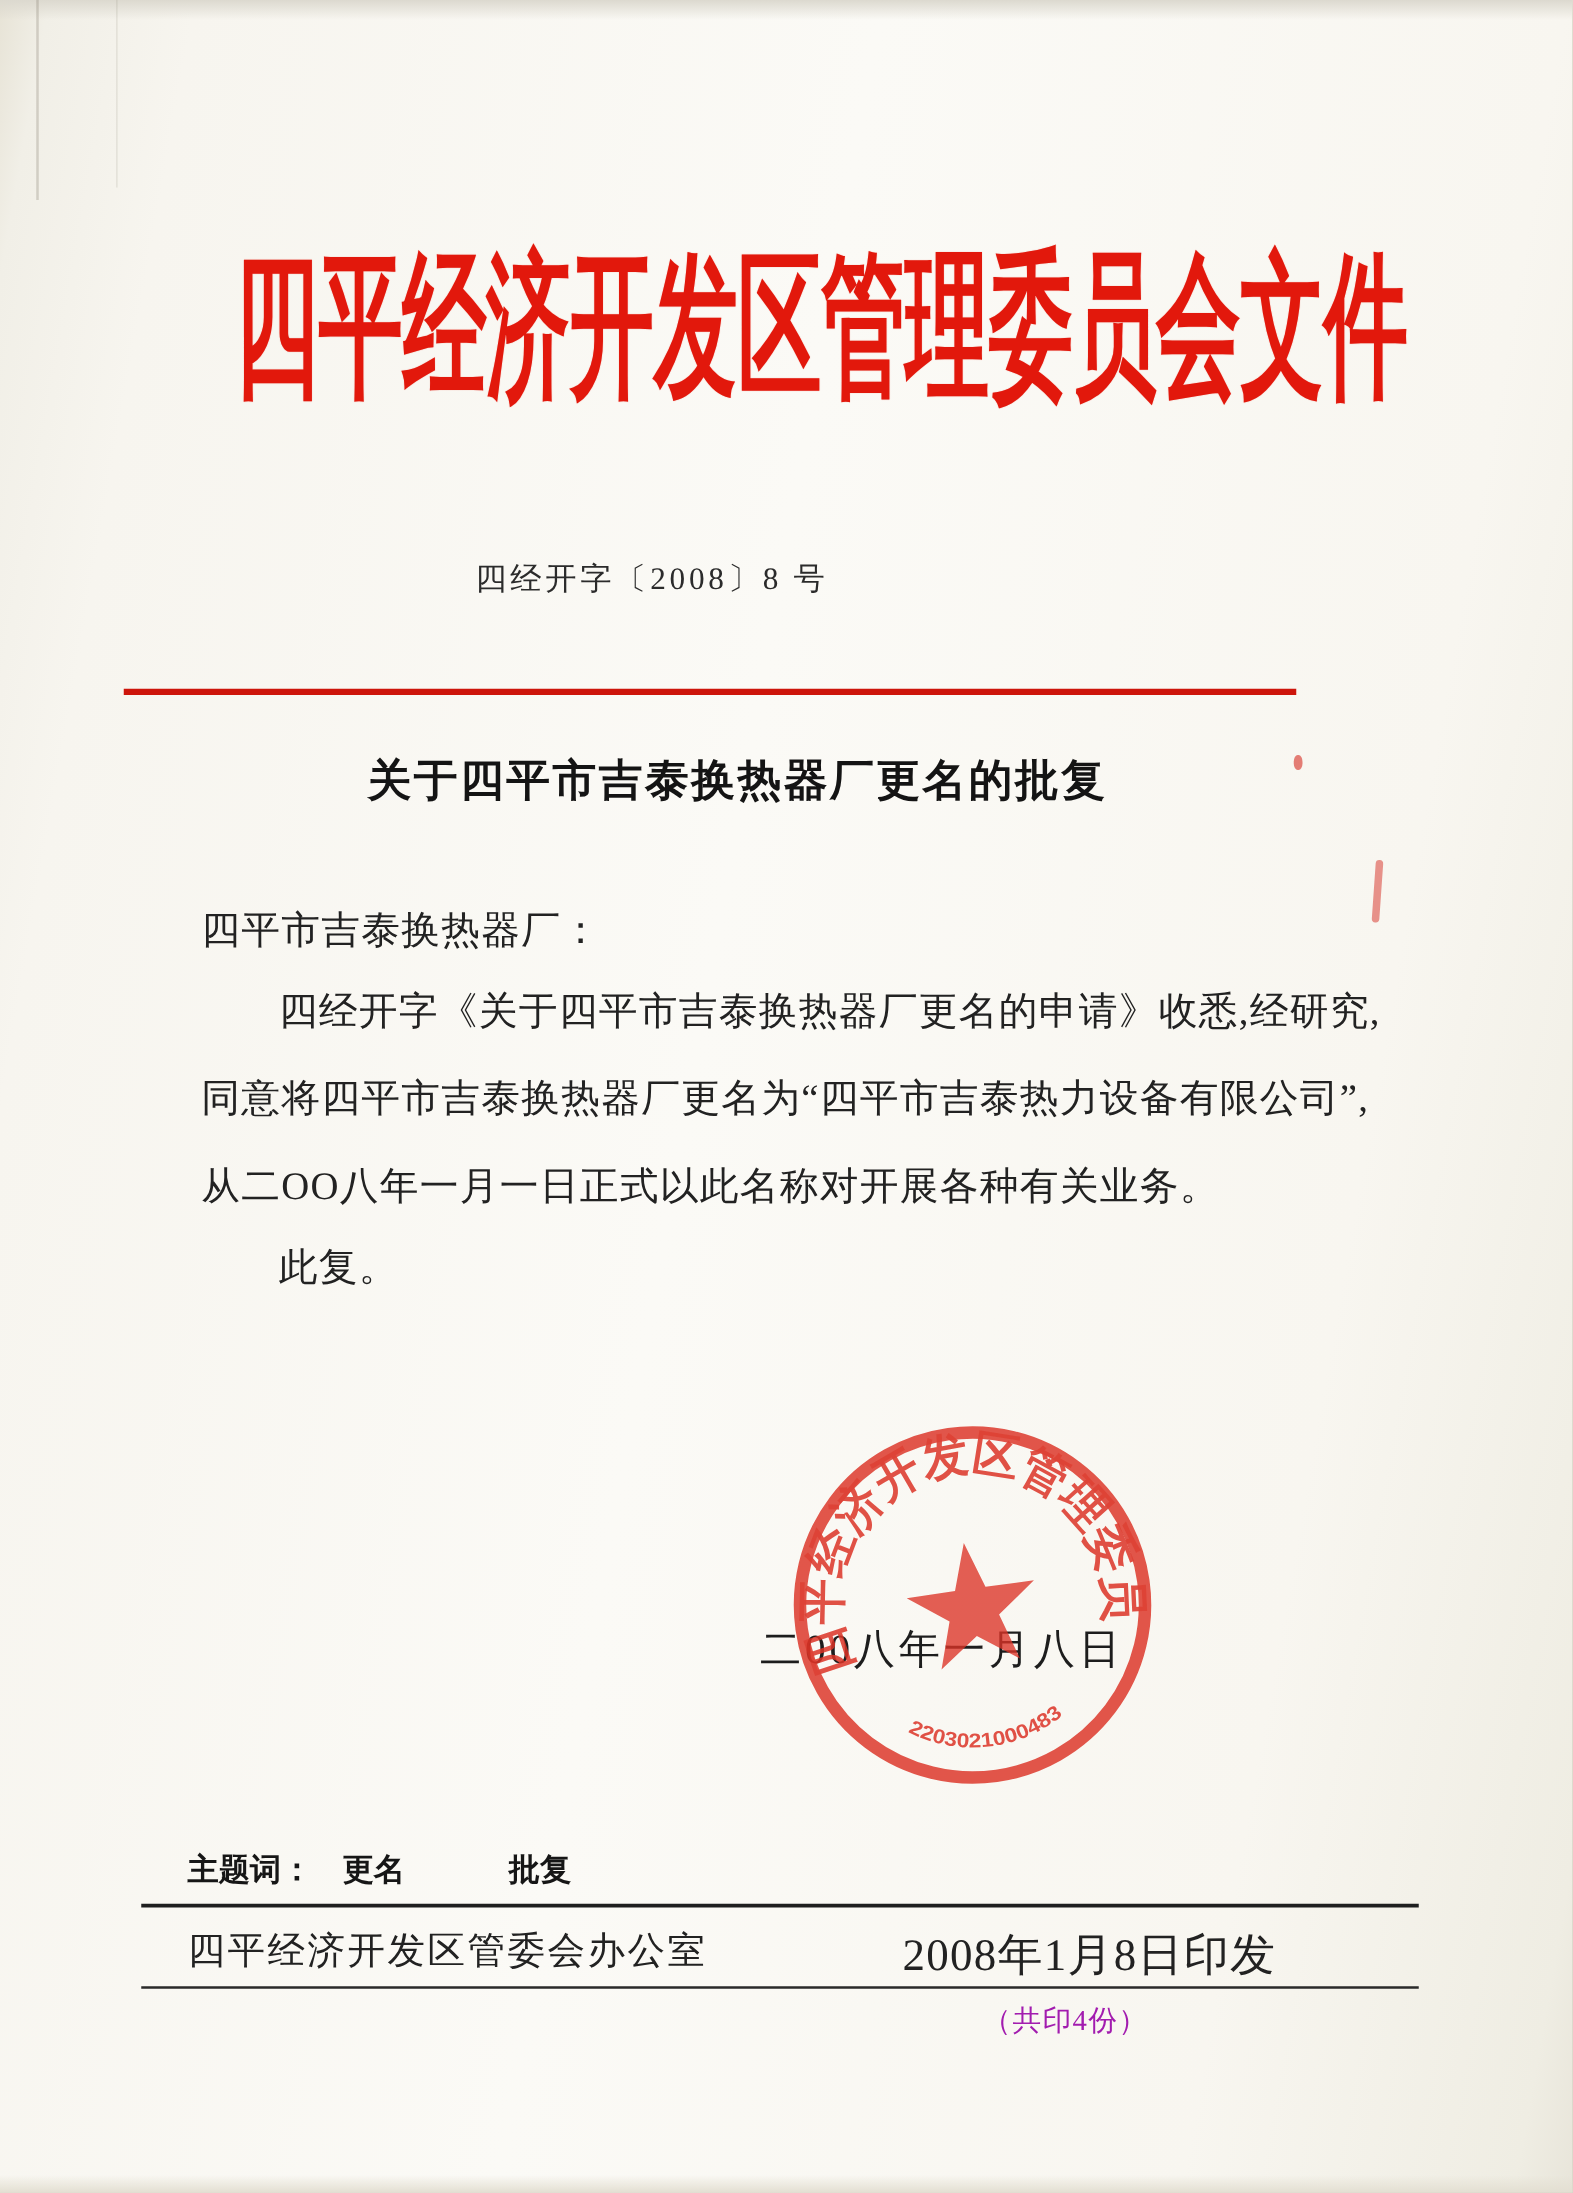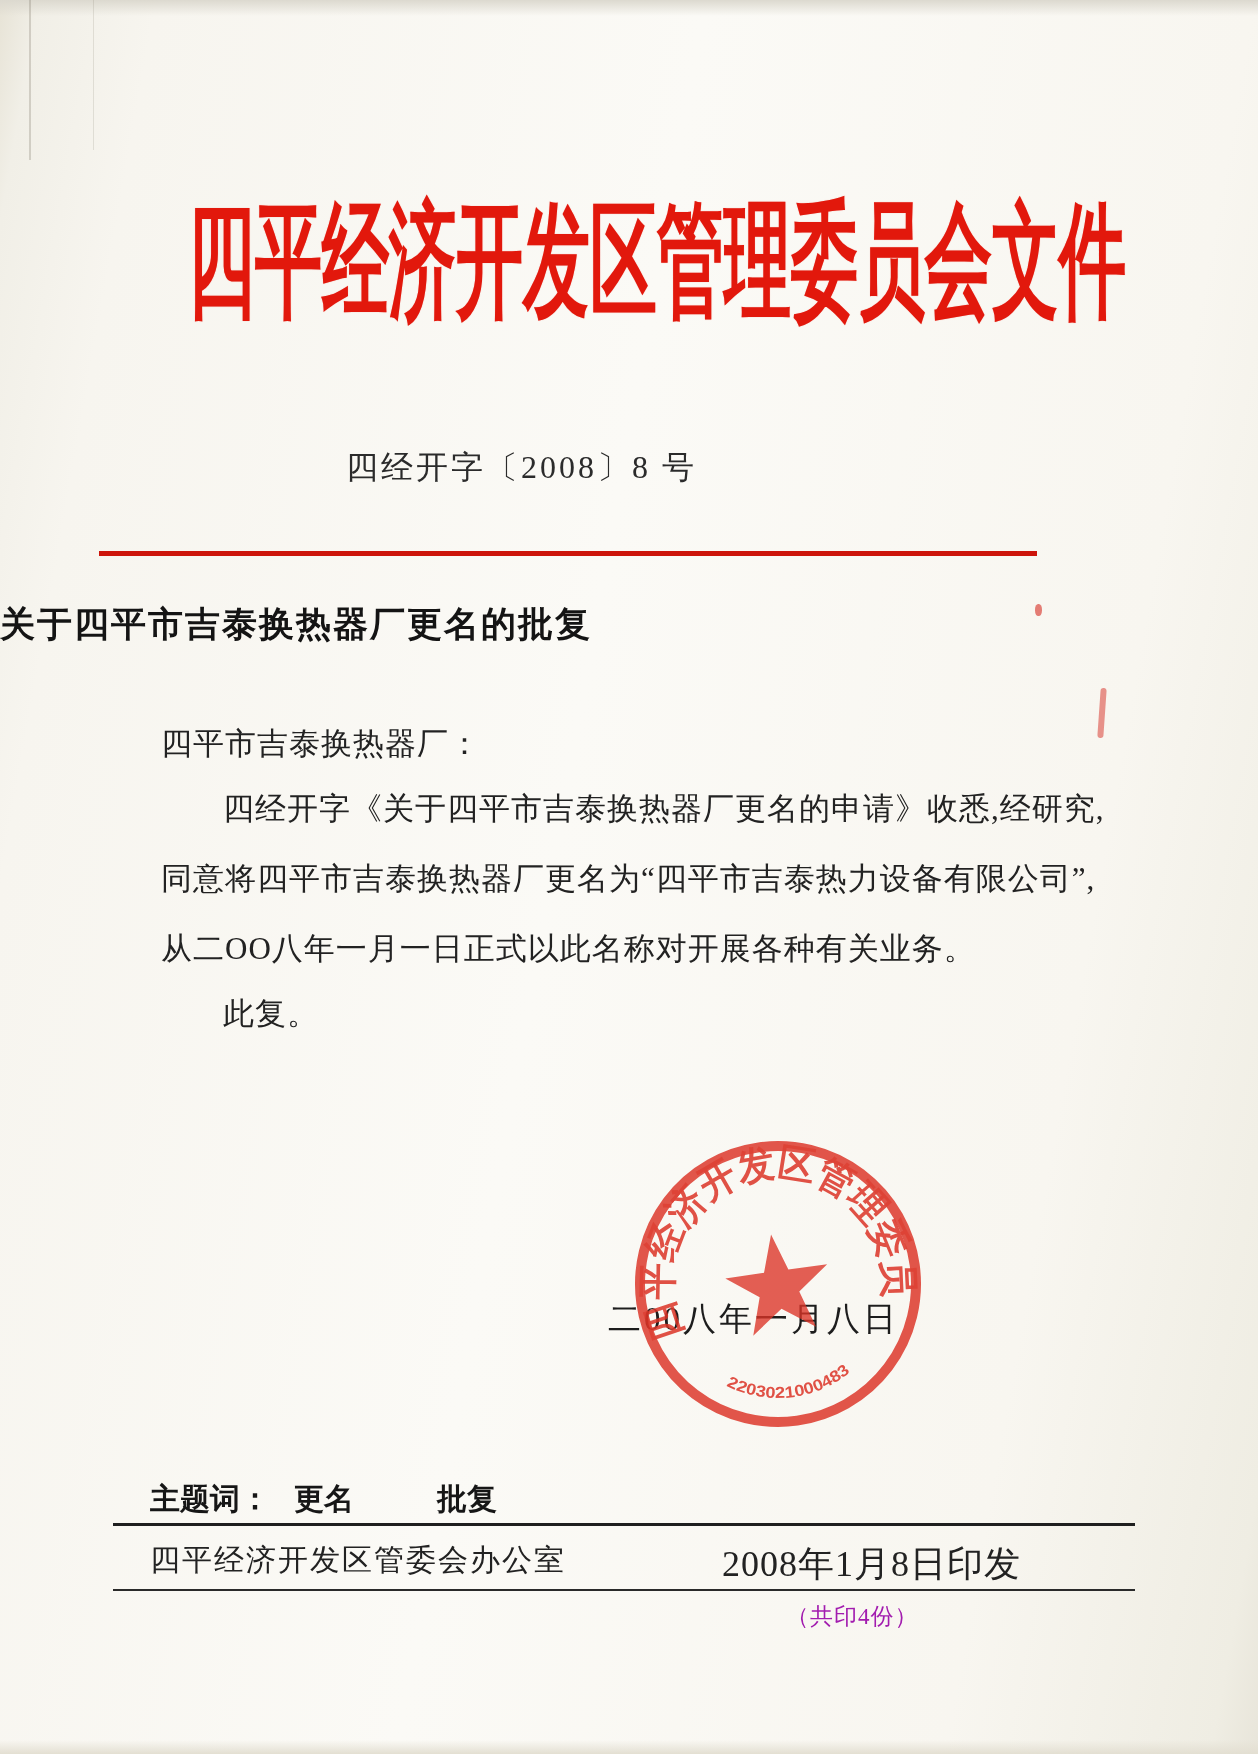--- a/index.html
+++ b/index.html
@@ -31,29 +31,29 @@
   .header-title {
     position:absolute; top:178px; left:0; width:1140px;
     text-align:center; white-space:nowrap;
     font-size:100px; font-weight:bold; color:#e2180c;
     transform:scale(0.67, 1.26); transform-origin:50% 0;
     font-family:"Liberation Serif", serif;
     text-shadow:0 0 1px rgba(226,24,12,.4);
   }
   .doc-number {
     position:absolute; top:446px; left:0; width:1043px;
-    text-align:center; font-size:32px; letter-spacing:3px; color:#2b2b2b;
+    text-align:center; font-size:25px; letter-spacing:3px; color:#2b2b2b;
   }
   .rule-red {
     position:absolute; top:551px; left:99px; width:938px; height:5px;
     background:#cd150b;
   }
   .doc-title {
     position:absolute; top:601px; left:0; width:1180px;
-    font-size:35px; font-weight:bold; letter-spacing:2px;
+    text-align:center; font-size:35px; font-weight:bold; letter-spacing:2px;
     color:#141414; font-family:"Liberation Sans", sans-serif; white-space:nowrap;
   }
   .bline {
     position:absolute; left:118px; white-space:nowrap;
     font-size:31px; letter-spacing:1px; color:#222;margin-left:43px;
   }
   .indent { padding-left:62px; }
   .salutation { top:723px; }
   .l1 { top:788px; }
   .l2 { top:858px; }
@@ -65,21 +65,21 @@
     font-size:33px; letter-spacing:3px; color:#1d1d1d; white-space:nowrap;
   }
   .seal {
     position:absolute; left:630px; top:1136px; width:296px; height:296px;
     transform:rotate(-8deg); z-index:2; opacity:.92;
   }
 
   .subject-row {
     position:absolute; top:1479px; left:150px; display:flex; align-items:baseline;
     font-family:"Liberation Sans", sans-serif; font-weight:bold;
-    font-size:30px; color:#161616; white-space:nowrap;
+    font-size:25px; color:#161616; white-space:nowrap;
   }
   .subject-label { margin-right:24px; }
   .kw1 { margin-right:83px; }
 
   .rule-black-1 { position:absolute; top:1523px; left:113px; width:1022px; height:3px; background:#1f1f1f; }
   .rule-black-2 { position:absolute; top:1589px; left:113px; width:1022px; height:2px; background:#2a2a2a; }
 
   .issuer { position:absolute; top:1540px; left:150px; font-size:30px; letter-spacing:2px; color:#222; white-space:nowrap; }
   .print-date { position:absolute; top:1540px; left:722px; font-size:36px; letter-spacing:1px; color:#222; white-space:nowrap; }
   .copies-note { position:absolute; top:1601px; left:786px; font-size:23px; letter-spacing:1px; color:#a21caf; white-space:nowrap; }

